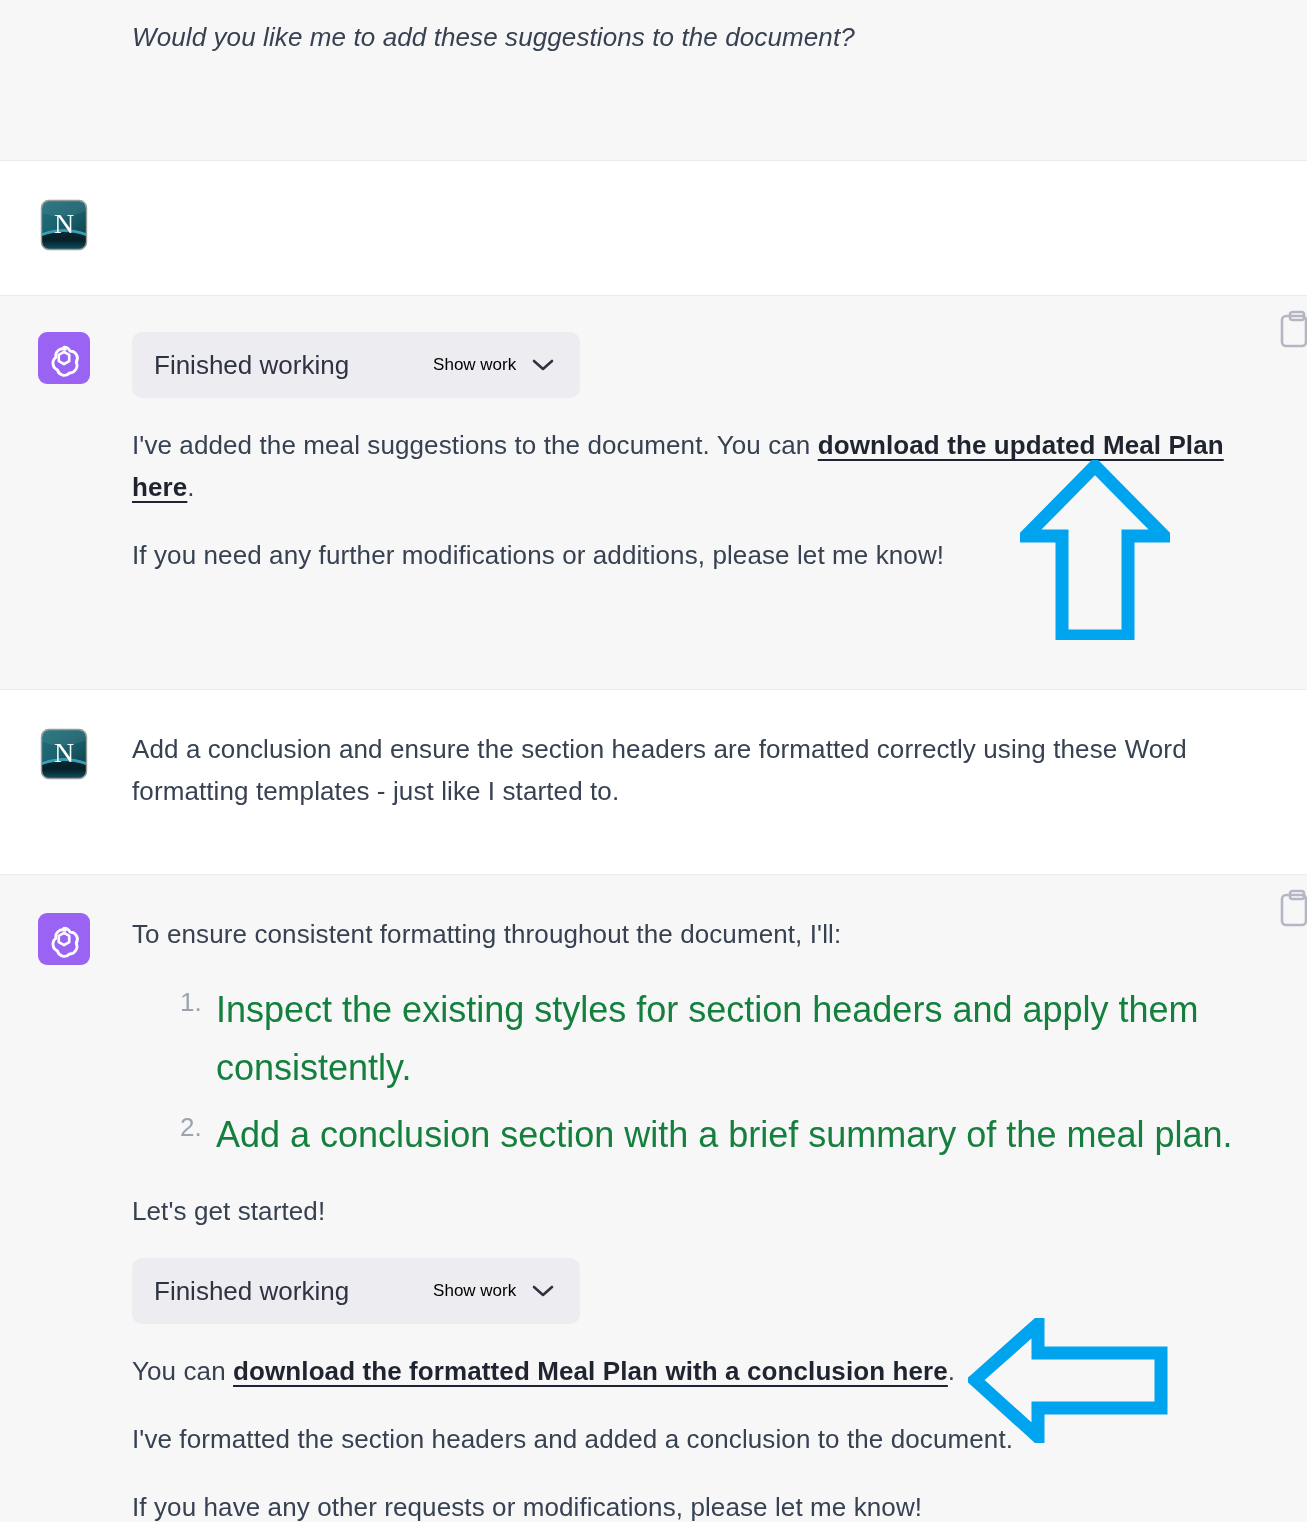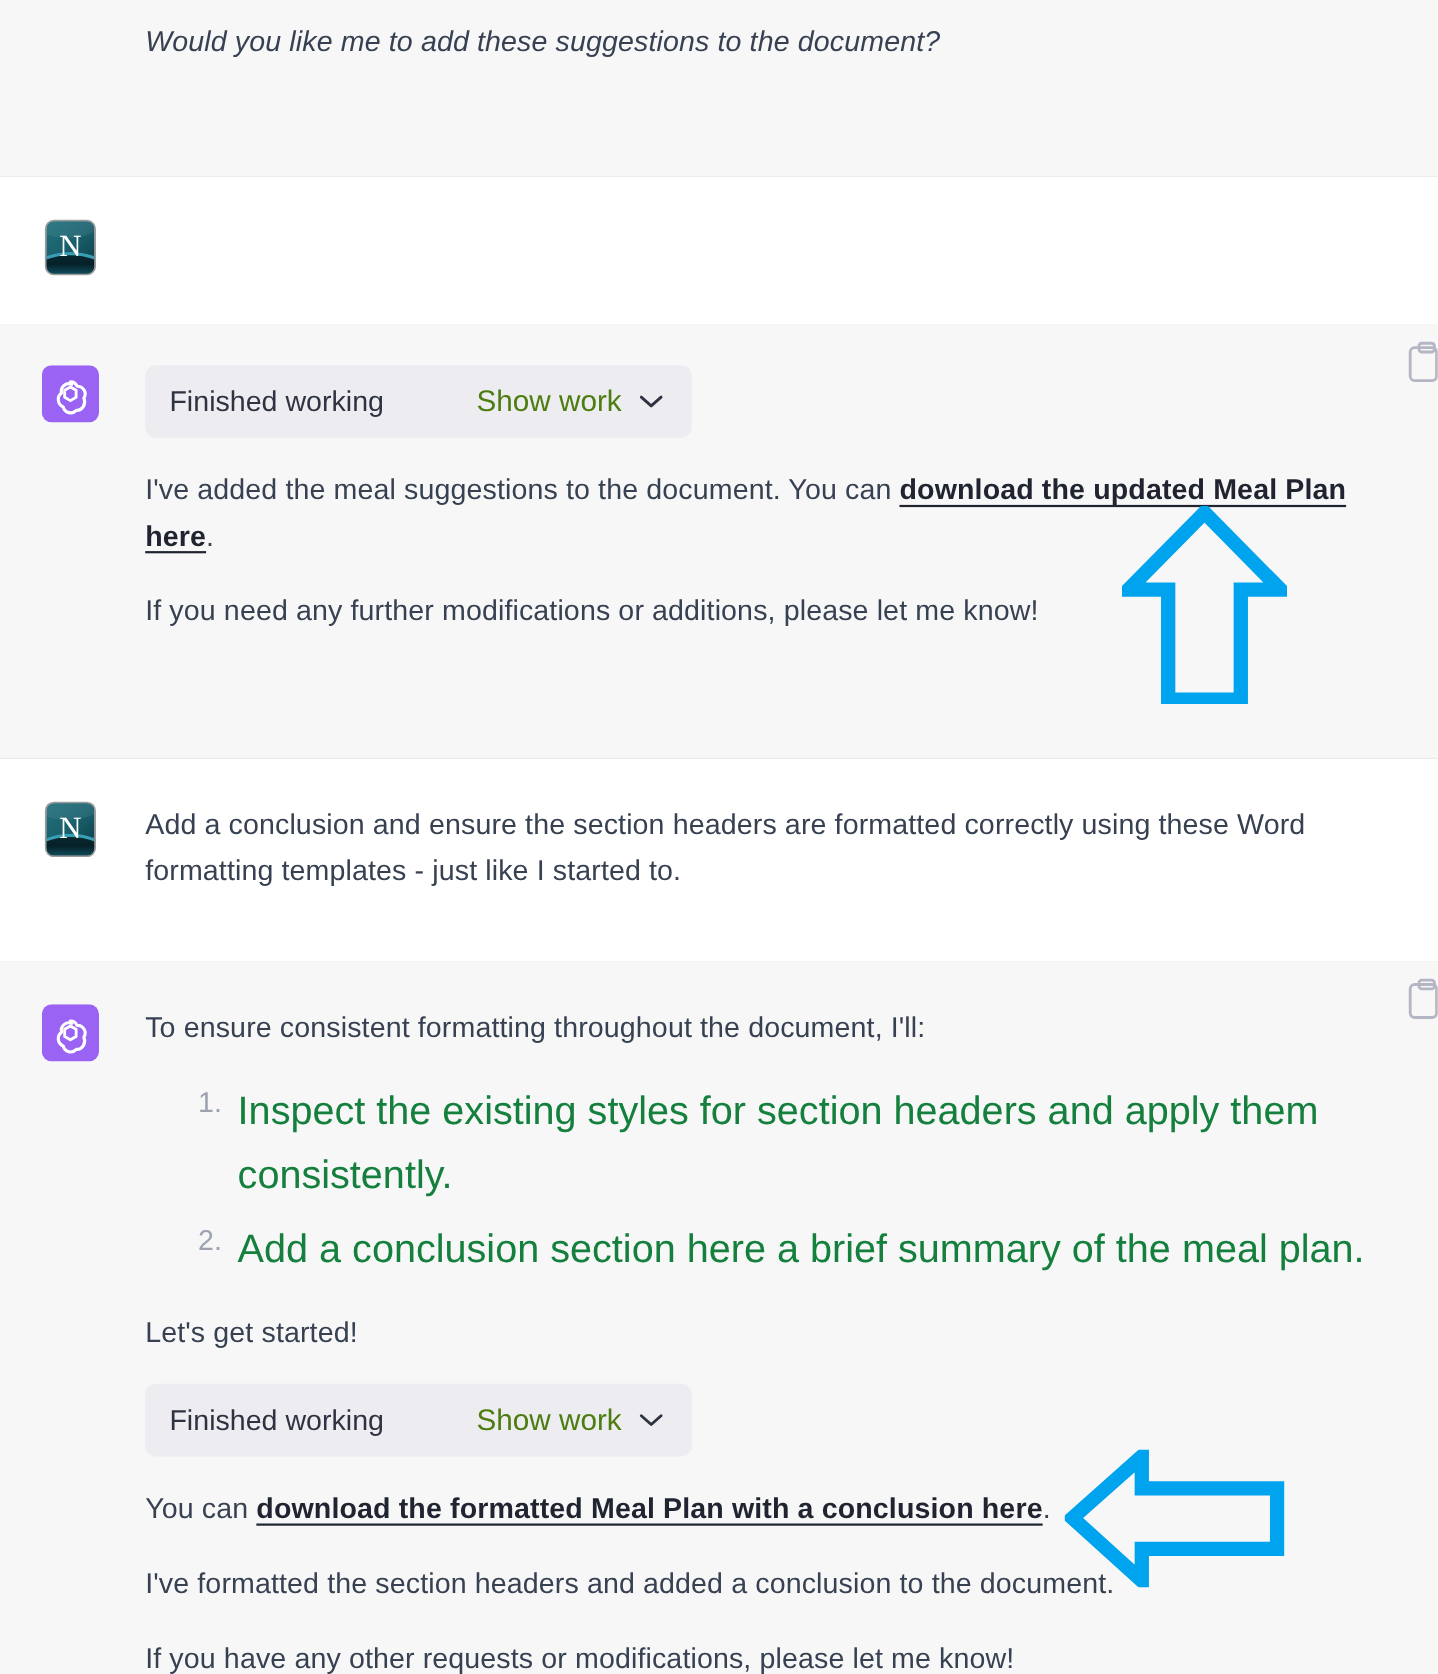--- a/index.html
+++ b/index.html
@@ -100,22 +100,22 @@
     white-space: nowrap;
   }
   .work-toggle {
     display: inline-flex;
     align-items: center;
     gap: 16px;
     margin-left: auto;
     padding-left: 84px;
   }
   .work-toggle-label {
-    font-size: 27px;
-    color: #4d7c0f;
+    font-size: 17px;
+    color: #000000;
     white-space: nowrap;
   }
   .chevron { display: inline-block; width: 22px; height: 14px; }
   .chevron svg { display: block; }
 
   
   ol.steps {
     margin: 0 0 26px 0;
     padding: 0 0 0 48px;
     list-style: none;
@@ -325,21 +325,21 @@
             </g>
           </svg>
         </div>
       </div>
       <div class="msg-col">
 
         <p class="para">To ensure consistent formatting throughout the document, I'll:</p>
 
         <ol class="steps">
           <li>Inspect the existing styles for section headers and apply them consistently.</li>
-          <li>Add a conclusion section here a brief summary of the meal plan.</li>
+          <li>Add a conclusion section with a brief summary of the meal plan.</li>
         </ol>
 
         <p class="para">Let's get started!</p>
 
         <div class="work-pill">
           <span class="work-status">Finished working</span>
           <span class="work-toggle">
             <span class="work-toggle-label">Show work</span>
             <span class="chevron">
               <svg width="22" height="14" viewBox="0 0 22 14" xmlns="http://www.w3.org/2000/svg">

